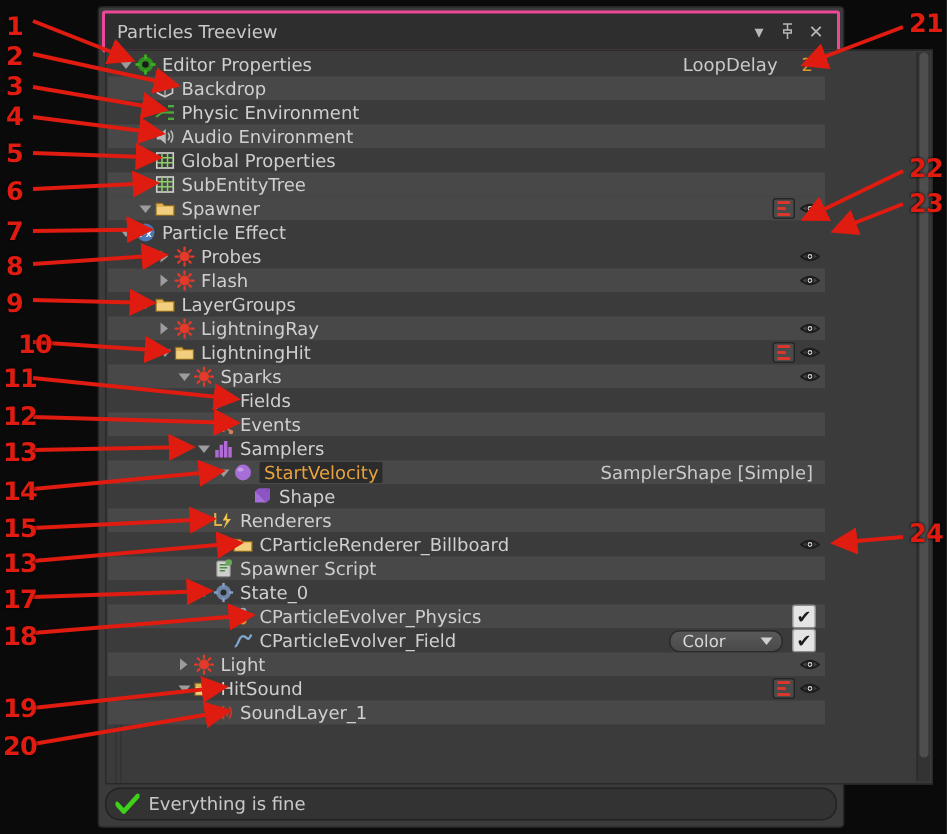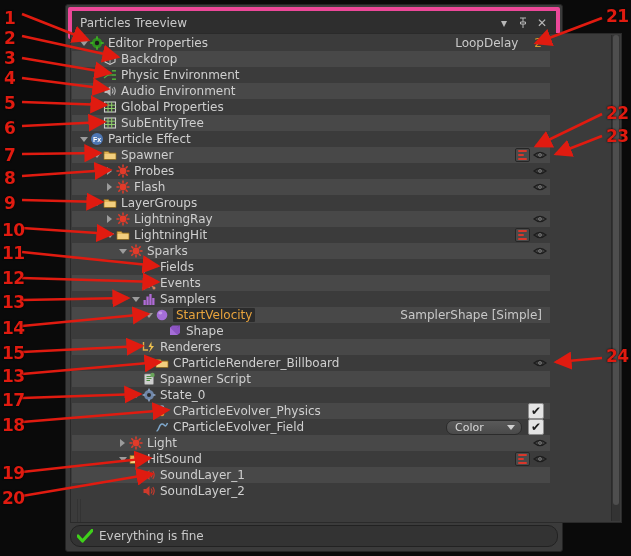--- a/index.html
+++ b/index.html
@@ -29,21 +29,21 @@
     background:#3b3b3b;
     border:1px solid #232323;
     border-radius:3px;
     box-sizing:border-box;
   }
   #titlebar{
     position:relative;
     height:24px;
     margin:2px;
     background:#2e2e2e;
-    border:4px solid #ec4899;
+    border:2px solid #ec4899;
     border-radius:2px;
     display:flex;align-items:center;
   }
   #title-text{
     color:#c9c9c9;font-size:12px;padding-left:8px;flex:1;
     white-space:nowrap;overflow:hidden;
   }
   .tb-btn{
     width:16px;height:18px;margin-right:3px;
     display:flex;align-items:center;justify-content:center;
@@ -266,59 +266,59 @@
           <div class="ico">
             <svg width="14" height="14" viewBox="0 0 14 14">
               <rect x="1.5" y="2" width="11" height="10" fill="none" stroke="#cfcfcf" stroke-width="1.1"></rect>
               <g stroke="#8fd06a" stroke-width="1">
                 <path d="M1.5 5.2 H12.5 M1.5 8.5 H12.5 M5 2 V12 M8.7 2 V12"></path>
               </g>
             </svg>
           </div>
           <div class="label">SubEntityTree</div>
         </div>
+        <div class="row light">
+          <div style="flex: 0 0 19px;"></div>
+          <div class="twisty tw-down">
+            <i></i>
+          </div>
+          <div class="ico">
+            <svg width="14" height="14" viewBox="0 0 14 14">
+              <path d="M1 3.5 H5.3 L6.5 5 H13 V11.5 H1 Z" fill="#e0b457" stroke="#8a6a20" stroke-width="0.8"></path>
+              <path d="M1.6 6 H12.4 V11 H1.6 Z" fill="#f2cf7e"></path>
+            </svg>
+          </div>
+          <div class="label">Spawner</div>
+          <div class="rowright">
+            <div class="layicon">
+              <span></span>
+              <span></span>
+              <span></span>
+            </div>
+            <div class="eye">
+              <svg width="14" height="10" viewBox="0 0 14 10">
+                <path d="M1 5 Q7 0 13 5 Q7 10 1 5 Z" fill="none" stroke="#1d1d1d" stroke-width="1.3"></path>
+                <circle cx="7" cy="5" r="2.1" fill="#d8d8d8" stroke="#1d1d1d" stroke-width="1"></circle>
+                <circle cx="7" cy="5" r="0.9" fill="#1d1d1d"></circle>
+              </svg>
+            </div>
+          </div>
+        </div>
         <div class="row dark">
           <div style="flex: 0 0 6px;"></div>
           <div class="twisty tw-down">
             <i></i>
           </div>
           <div class="ico">
             <svg width="14" height="14" viewBox="0 0 14 14">
               <circle cx="7" cy="7" r="6" fill="#4e78b5"></circle>
               <text x="7" y="10" font-size="7" font-family="sans-serif" fill="#fff" text-anchor="middle" font-weight="bold">Fx</text>
             </svg>
           </div>
           <div class="label">Particle Effect</div>
-        </div>
-        <div class="row light">
-          <div style="flex: 0 0 19px;"></div>
-          <div class="twisty tw-down">
-            <i></i>
-          </div>
-          <div class="ico">
-            <svg width="14" height="14" viewBox="0 0 14 14">
-              <path d="M1 3.5 H5.3 L6.5 5 H13 V11.5 H1 Z" fill="#e0b457" stroke="#8a6a20" stroke-width="0.8"></path>
-              <path d="M1.6 6 H12.4 V11 H1.6 Z" fill="#f2cf7e"></path>
-            </svg>
-          </div>
-          <div class="label">Spawner</div>
-          <div class="rowright">
-            <div class="layicon">
-              <span></span>
-              <span></span>
-              <span></span>
-            </div>
-            <div class="eye">
-              <svg width="14" height="10" viewBox="0 0 14 10">
-                <path d="M1 5 Q7 0 13 5 Q7 10 1 5 Z" fill="none" stroke="#1d1d1d" stroke-width="1.3"></path>
-                <circle cx="7" cy="5" r="2.1" fill="#d8d8d8" stroke="#1d1d1d" stroke-width="1"></circle>
-                <circle cx="7" cy="5" r="0.9" fill="#1d1d1d"></circle>
-              </svg>
-            </div>
-          </div>
         </div>
         <div class="row dark">
           <div style="flex: 0 0 32px;"></div>
           <div class="twisty tw-right">
             <i></i>
           </div>
           <div class="ico">
             <svg width="14" height="14" viewBox="0 0 14 14">
               <circle cx="7" cy="7" r="3.4" fill="#e23b2a"></circle>
               <g stroke="#e23b2a" stroke-width="1.5" stroke-linecap="round">
@@ -706,31 +706,20 @@
         <div class="row light">
           <div style="flex: 0 0 58px;"></div>
           <div class="twisty "></div>
           <div class="ico">
             <svg width="14" height="14" viewBox="0 0 14 14">
               <path d="M1.5 5 H4 L7.5 2 V12 L4 9 H1.5 Z" fill="#cf3a2c"></path>
               <path d="M9 4.5 Q11 7 9 9.5 M10.8 3 Q13.6 7 10.8 11" stroke="#cf3a2c" stroke-width="1.1" fill="none"></path>
             </svg>
           </div>
           <div class="label">SoundLayer_1</div>
-        </div>
-        <div class="row dark">
-          <div style="flex: 0 0 58px;"></div>
-          <div class="twisty "></div>
-          <div class="ico">
-            <svg width="14" height="14" viewBox="0 0 14 14">
-              <path d="M1.5 5 H4 L7.5 2 V12 L4 9 H1.5 Z" fill="#cf3a2c"></path>
-              <path d="M9 4.5 Q11 7 9 9.5 M10.8 3 Q13.6 7 10.8 11" stroke="#cf3a2c" stroke-width="1.1" fill="none"></path>
-            </svg>
-          </div>
-          <div class="label">SoundLayer_2</div>
         </div>
       </div>
     <div id="vscroll">
       <div id="vthumb"></div>
     </div>
   </div>
 
   <div id="statusbar">
     <div id="status-check">
       <svg width="16" height="14" viewBox="0 0 16 14">
@@ -779,21 +768,21 @@
 
 <div class="ann" style="left: 4px; top: 10px; color: rgb(224, 27, 16);">1</div>
 <div class="ann" style="left: 4px; top: 30px; color: rgb(224, 27, 16);">2</div>
 <div class="ann" style="left: 4px; top: 50px; color: rgb(224, 27, 16);">3</div>
 <div class="ann" style="left: 4px; top: 70px; color: rgb(224, 27, 16);">4</div>
 <div class="ann" style="left: 4px; top: 95px; color: rgb(224, 27, 16);">5</div>
 <div class="ann" style="left: 4px; top: 120px; color: rgb(224, 27, 16);">6</div>
 <div class="ann" style="left: 4px; top: 147px; color: rgb(224, 27, 16);">7</div>
 <div class="ann" style="left: 4px; top: 170px; color: rgb(224, 27, 16);">8</div>
 <div class="ann" style="left: 4px; top: 195px; color: rgb(224, 27, 16);">9</div>
-<div class="ann" style="left: 2px; top: 222px; color: rgb(224, 27, 16); text-align: center;">10</div>
+<div class="ann" style="left: 12px; top: 222px; color: rgb(224, 27, 16); text-align: center;">10</div>
 <div class="ann" style="left: 2px; top: 245px; color: rgb(224, 27, 16);">11</div>
 <div class="ann" style="left: 2px; top: 270px; color: rgb(224, 27, 16);">12</div>
 <div class="ann" style="left: 2px; top: 294px; color: rgb(224, 27, 16);">13</div>
 <div class="ann" style="left: 2px; top: 320px; color: rgb(224, 27, 16);">14</div>
 <div class="ann" style="left: 2px; top: 345px; color: rgb(224, 27, 16);">15</div>
 <div class="ann" style="left: 2px; top: 368px; color: rgb(224, 27, 16);">13</div>
 <div class="ann" style="left: 2px; top: 392px; color: rgb(224, 27, 16);">17</div>
 <div class="ann" style="left: 2px; top: 417px; color: rgb(224, 27, 16);">18</div>
 <div class="ann" style="left: 2px; top: 465px; color: rgb(224, 27, 16);">19</div>
 <div class="ann" style="left: 2px; top: 490px; color: rgb(224, 27, 16);">20</div>

